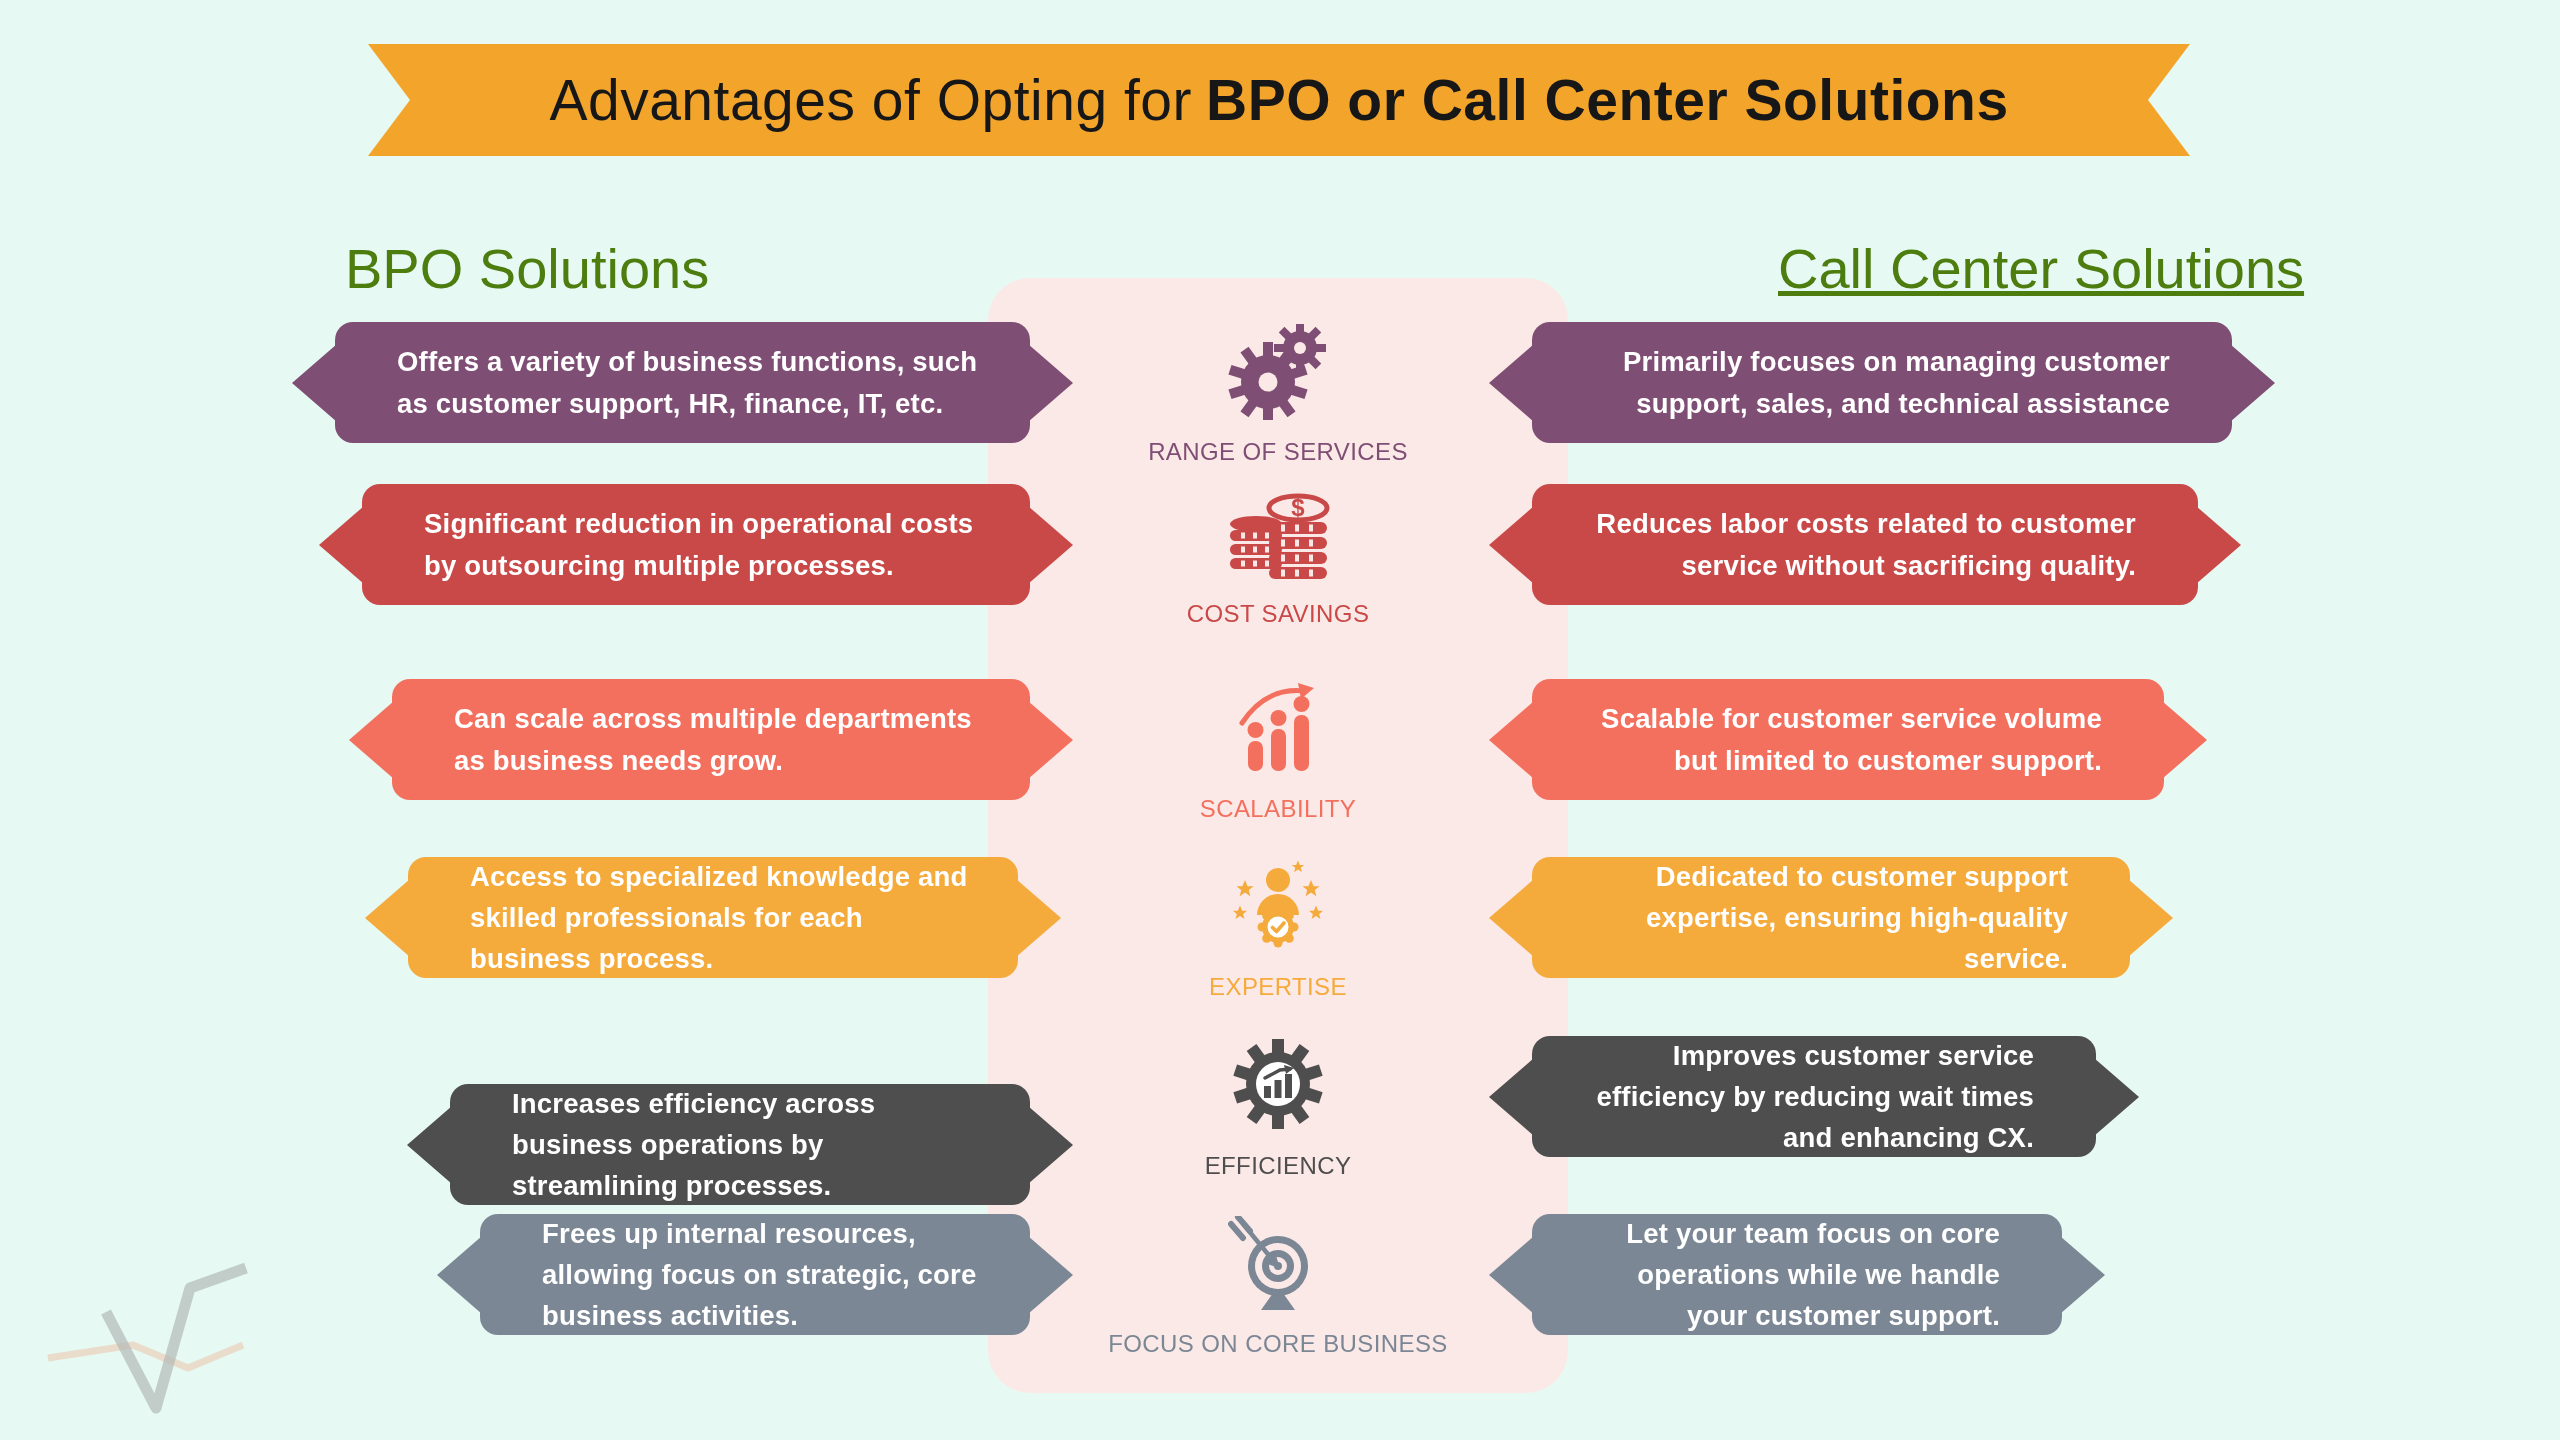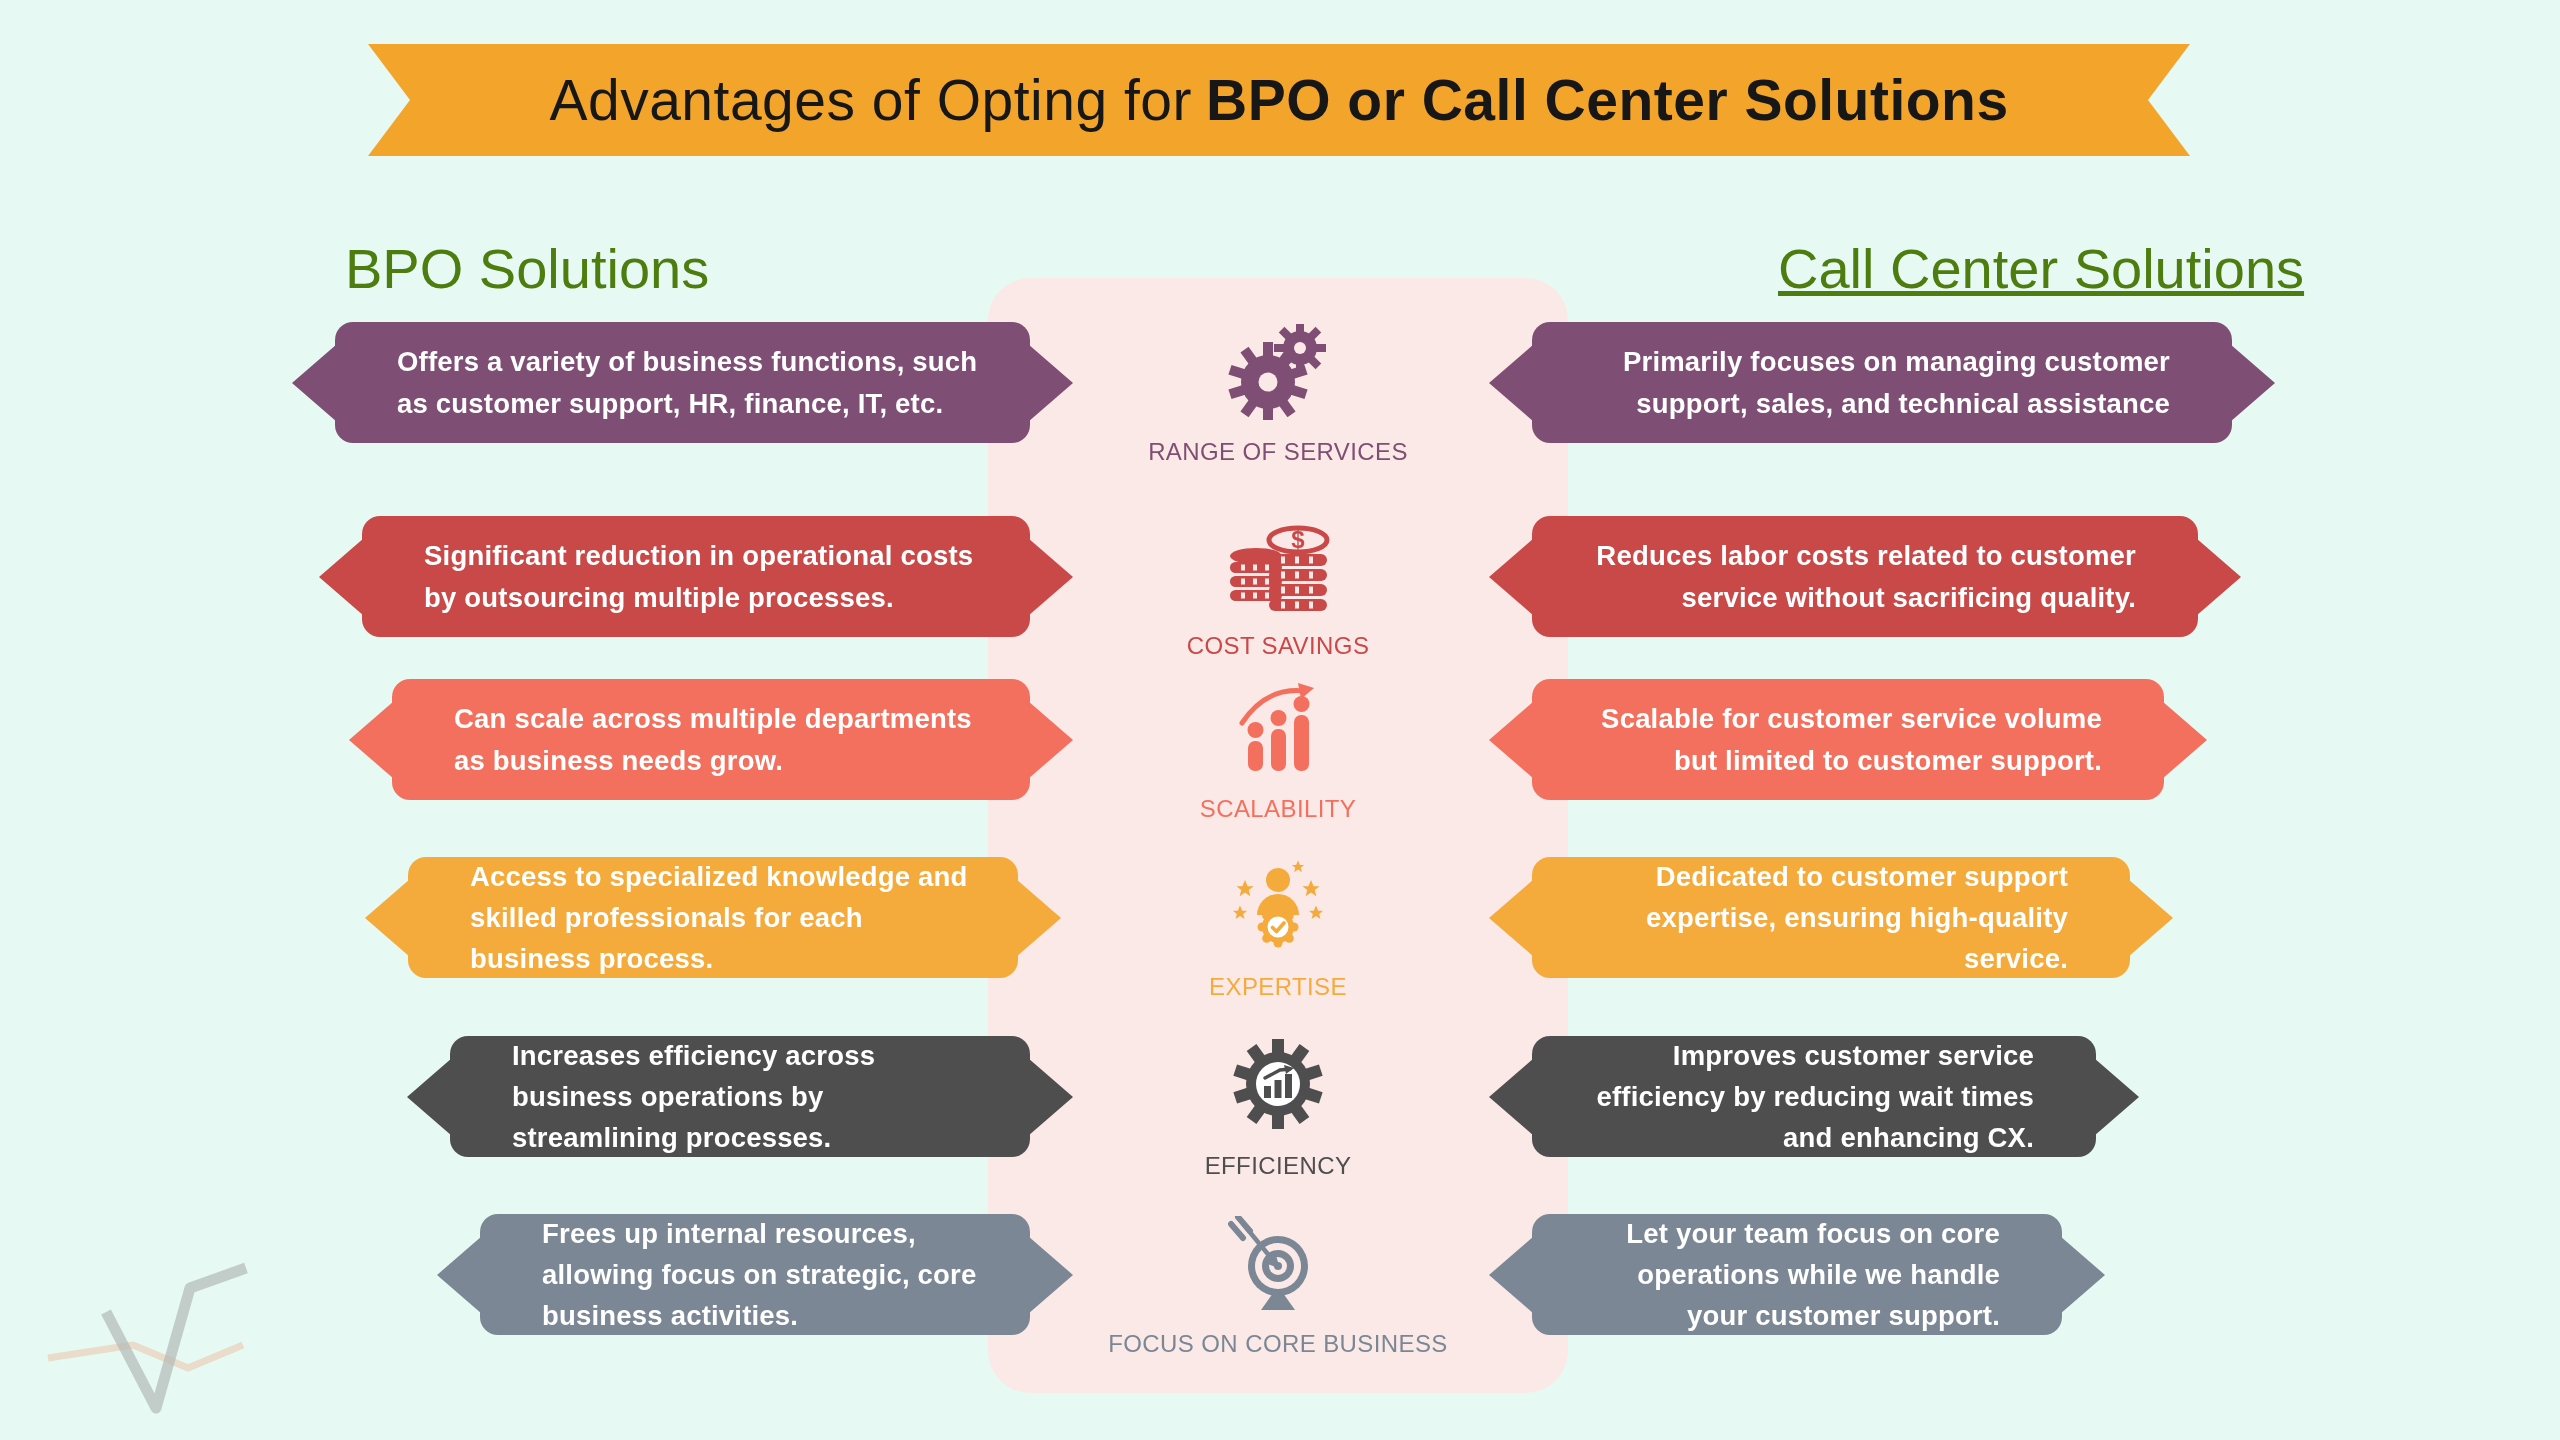--- a/index.html
+++ b/index.html
@@ -122,21 +122,21 @@
           </g>
         </g>
       </svg>
       <div class="cat-label">RANGE OF SERVICES</div>
     </div>
     <div class="box right-box" style="left:1532px;width:700px;">
       <p>Primarily focuses on managing customer support, sales, and technical assistance</p>
     </div>
   </section>
 
-  <section class="row" style="top: 516px; --c: #C94949;">
+  <section class="row" style="top: 484px; --c: #C94949;">
     <div class="box left-box" style="left:362px;width:668px;">
       <p>Significant reduction in operational costs by outsourcing multiple processes.</p>
     </div>
     <div class="category">
       <svg width="110" height="96" viewBox="0 0 110 96" style="color:#C94949">
         <g fill="currentColor">
           <ellipse cx="33" cy="38" rx="26" ry="8"></ellipse>
           <rect x="7" y="44" width="52" height="11" rx="5.5"></rect>
           <rect x="7" y="58" width="52" height="11" rx="5.5"></rect>
           <rect x="7" y="72" width="52" height="11" rx="5.5"></rect>
@@ -236,21 +236,21 @@
         </g>
       </svg>
       <div class="cat-label">EXPERTISE</div>
     </div>
     <div class="box right-box" style="left:1532px;width:598px;">
       <p>Dedicated to customer support expertise, ensuring high-quality service.</p>
     </div>
   </section>
 
   <section class="row" style="top: 1036px; --c: #4F4E4E;">
-    <div class="box left-box" style="left:450px;width:580px;">
+    <div class="box left-box" style="left:450px;width:580px;margin-top:48px;">
       <p>Increases efficiency across business operations by streamlining processes.</p>
     </div>
     <div class="category">
       <svg width="100" height="96" viewBox="0 0 100 96" style="color:#4F4E4E">
         <g fill="currentColor">
           <g transform="translate(50,46)">
             <g>
               <rect x="-6" y="-45" width="12" height="16"></rect>
               <rect x="-6" y="-45" width="12" height="16" transform="rotate(36)"></rect>
               <rect x="-6" y="-45" width="12" height="16" transform="rotate(72)"></rect>

